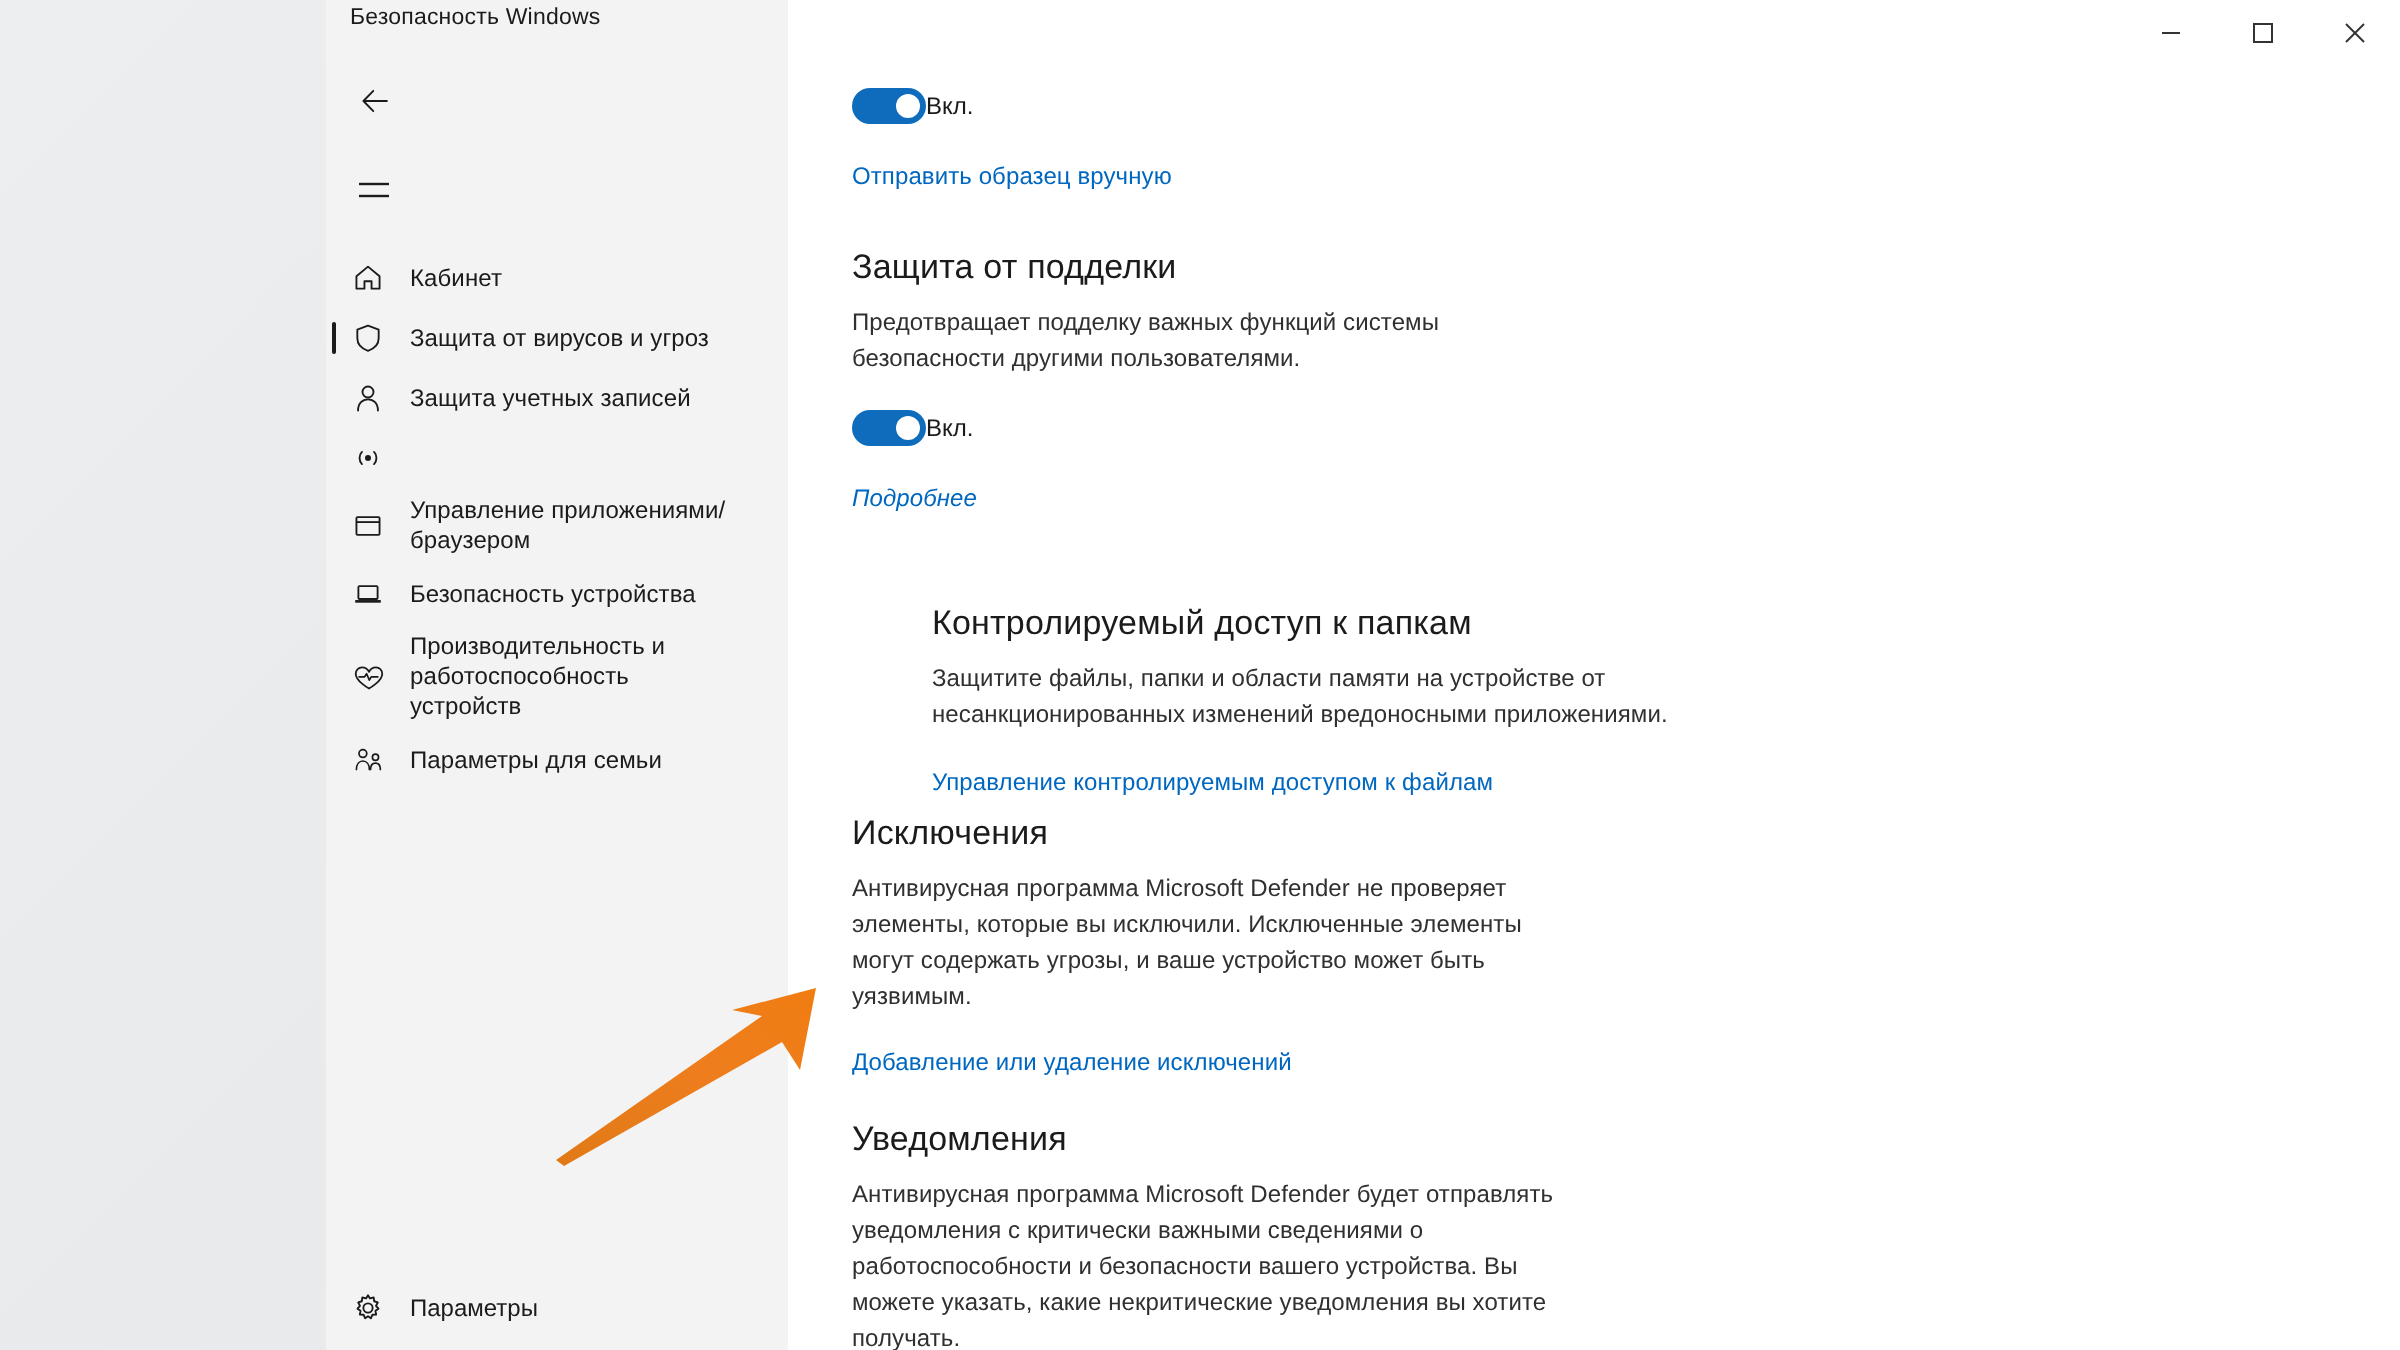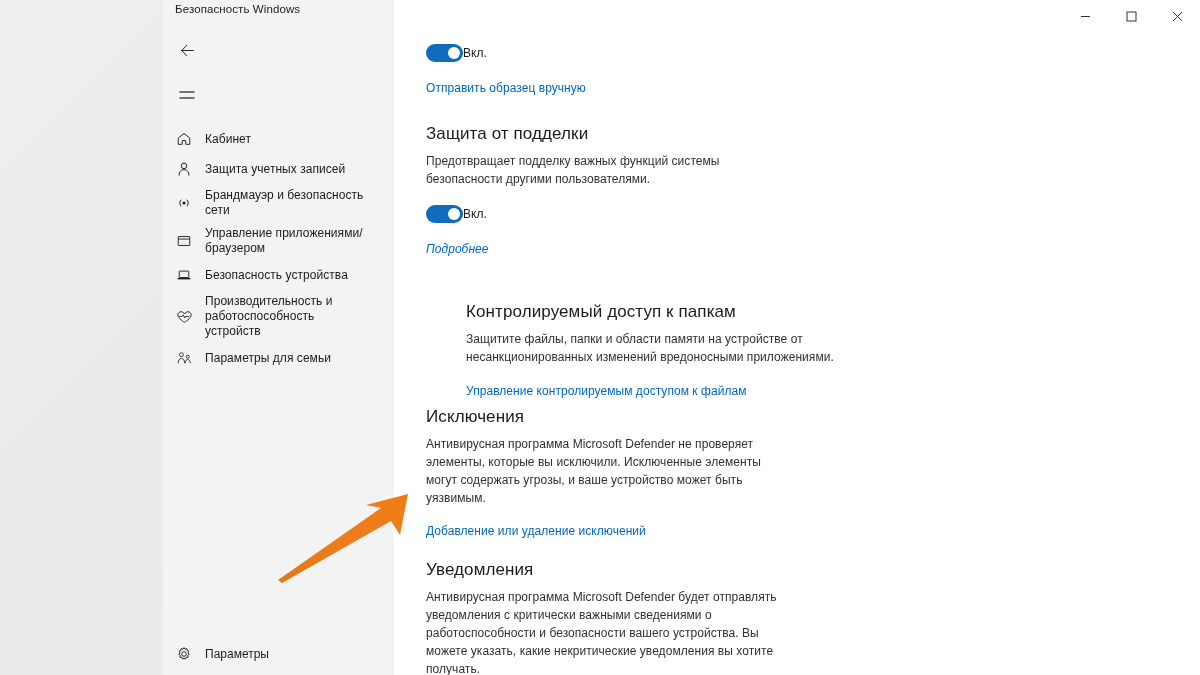--- a/index.html
+++ b/index.html
@@ -252,41 +252,48 @@
 
         <div class="nav-item">
           <span class="nav-icon">
             <svg width="16" height="16" viewBox="0 0 18 18" aria-hidden="true">
               <path d="M2.5 8 L9 2.6 L15.5 8 L15.5 15 L11 15 L11 10.8 L7 10.8 L7 15 L2.5 15 Z" fill="none" stroke="#1b1b1b" stroke-width="1.05" stroke-linejoin="round"></path>
             </svg>
           </span>
           <span class="nav-label">Кабинет</span>
         </div>
 
+        <div class="nav-item selected">
+          <span class="nav-icon">
+            <svg width="16" height="16" viewBox="0 0 18 18" aria-hidden="true">
+              <path d="M9 2 L15 4.3 L15 9.2 C15 12.6 12.4 15.1 9 16.2 C5.6 15.1 3 12.6 3 9.2 L3 4.3 Z" fill="none" stroke="#1b1b1b" stroke-width="1.05" stroke-linejoin="round"></path>
+            </svg>
+          </span>
+          <span class="nav-label">Защита от вирусов и угроз</span>
+        </div>
 
         <div class="nav-item">
           <span class="nav-icon">
             <svg width="16" height="16" viewBox="0 0 18 18" aria-hidden="true">
               <circle cx="9" cy="5.6" r="3.1" fill="none" stroke="#1b1b1b" stroke-width="1.05"></circle>
               <path d="M3.4 16 C3.4 11.9 6 9.8 9 9.8 C12 9.8 14.6 11.9 14.6 16" fill="none" stroke="#1b1b1b" stroke-width="1.05" stroke-linecap="round"></path>
             </svg>
           </span>
           <span class="nav-label">Защита учетных записей</span>
         </div>
 
         <div class="nav-item">
           <span class="nav-icon">
             <svg width="16" height="16" viewBox="0 0 18 18" aria-hidden="true">
               <circle cx="9" cy="9" r="1.7" fill="#1b1b1b"></circle>
               <path d="M5.6 5.6 C3.8 7.4 3.8 10.6 5.6 12.4" fill="none" stroke="#1b1b1b" stroke-width="1.05" stroke-linecap="round"></path>
               <path d="M12.4 5.6 C14.2 7.4 14.2 10.6 12.4 12.4" fill="none" stroke="#1b1b1b" stroke-width="1.05" stroke-linecap="round"></path>
               <path d="M3.3 3.3 C0.6 6.1 0.6 11.9 3.3 14.7" fill="none" stroke="#1b1b1b" stroke-width="1.05" stroke-linecap="round" opacity="0"></path>
             </svg>
           </span>
-          <span class="nav-label">Брандмауэр и безопасность сети</span>
         </div>
 
         <div class="nav-item">
           <span class="nav-icon">
             <svg width="16" height="16" viewBox="0 0 18 18" aria-hidden="true">
               <rect x="2.5" y="4" width="13" height="10" fill="none" stroke="#1b1b1b" stroke-width="1.05" rx="0.6"></rect>
               <line x1="2.5" y1="6.8" x2="15.5" y2="6.8" stroke="#1b1b1b" stroke-width="1.05"></line>
             </svg>
           </span>
           <span class="nav-label">Управление приложениями/браузером</span>

